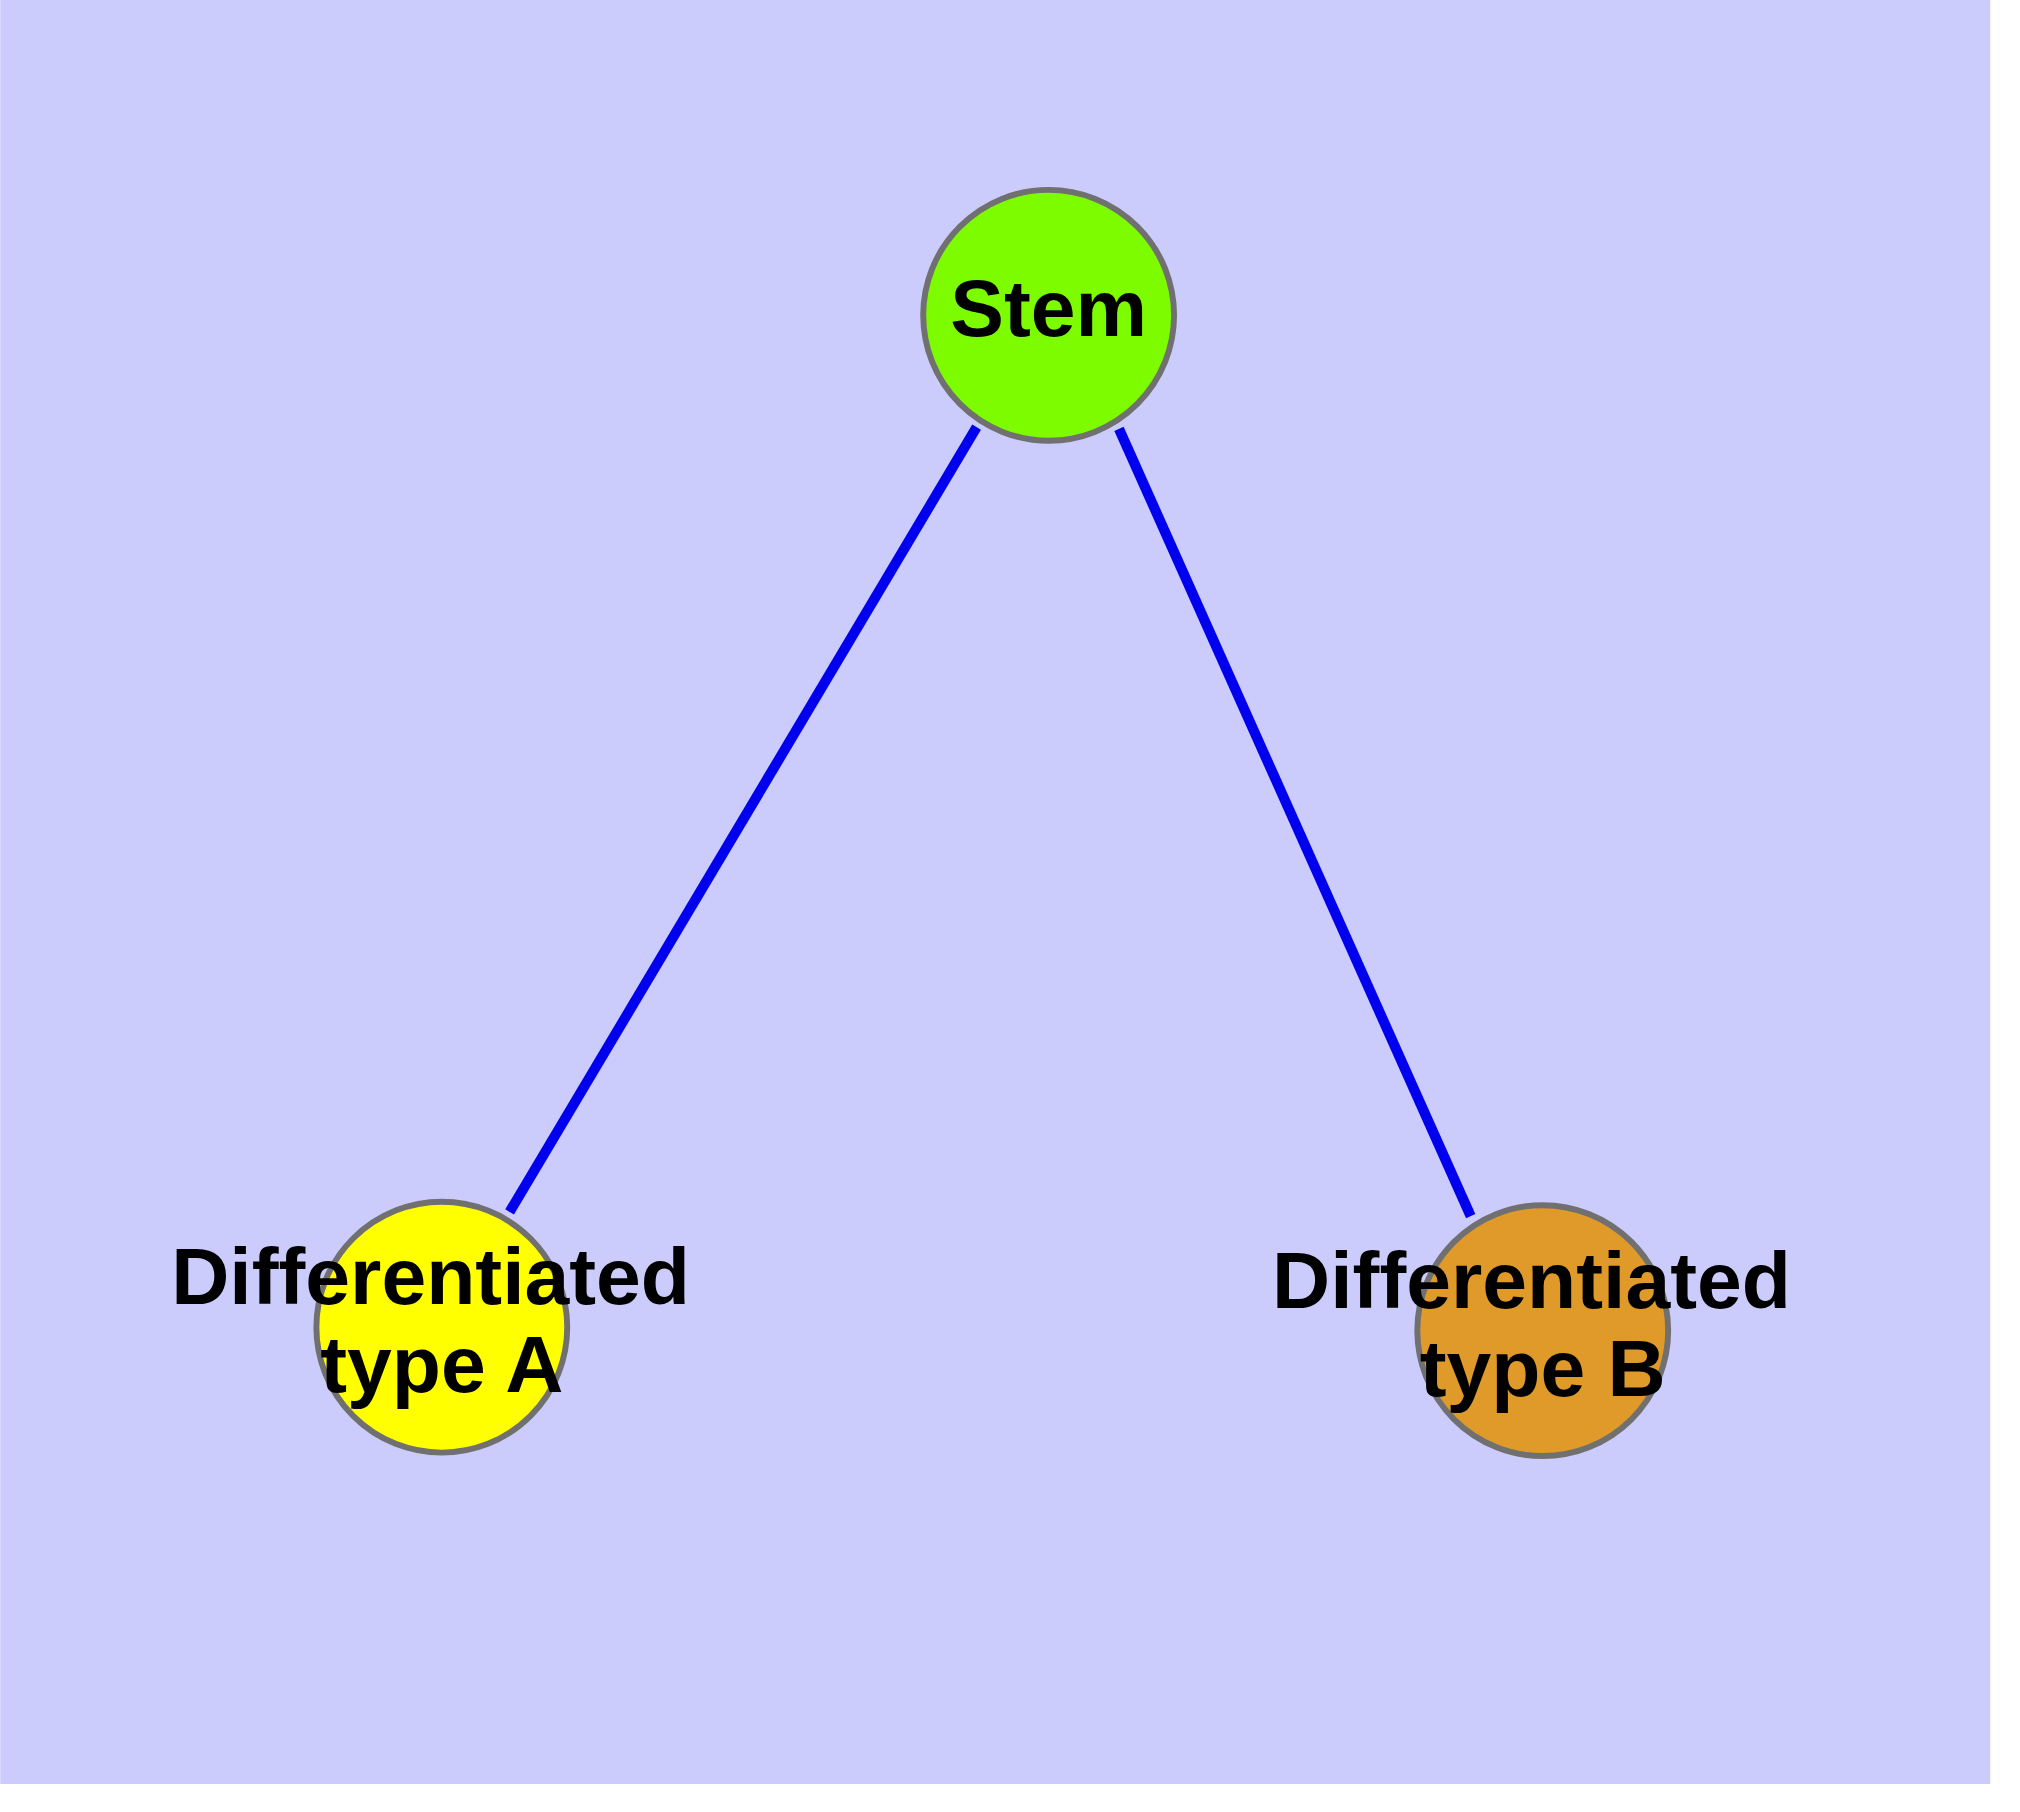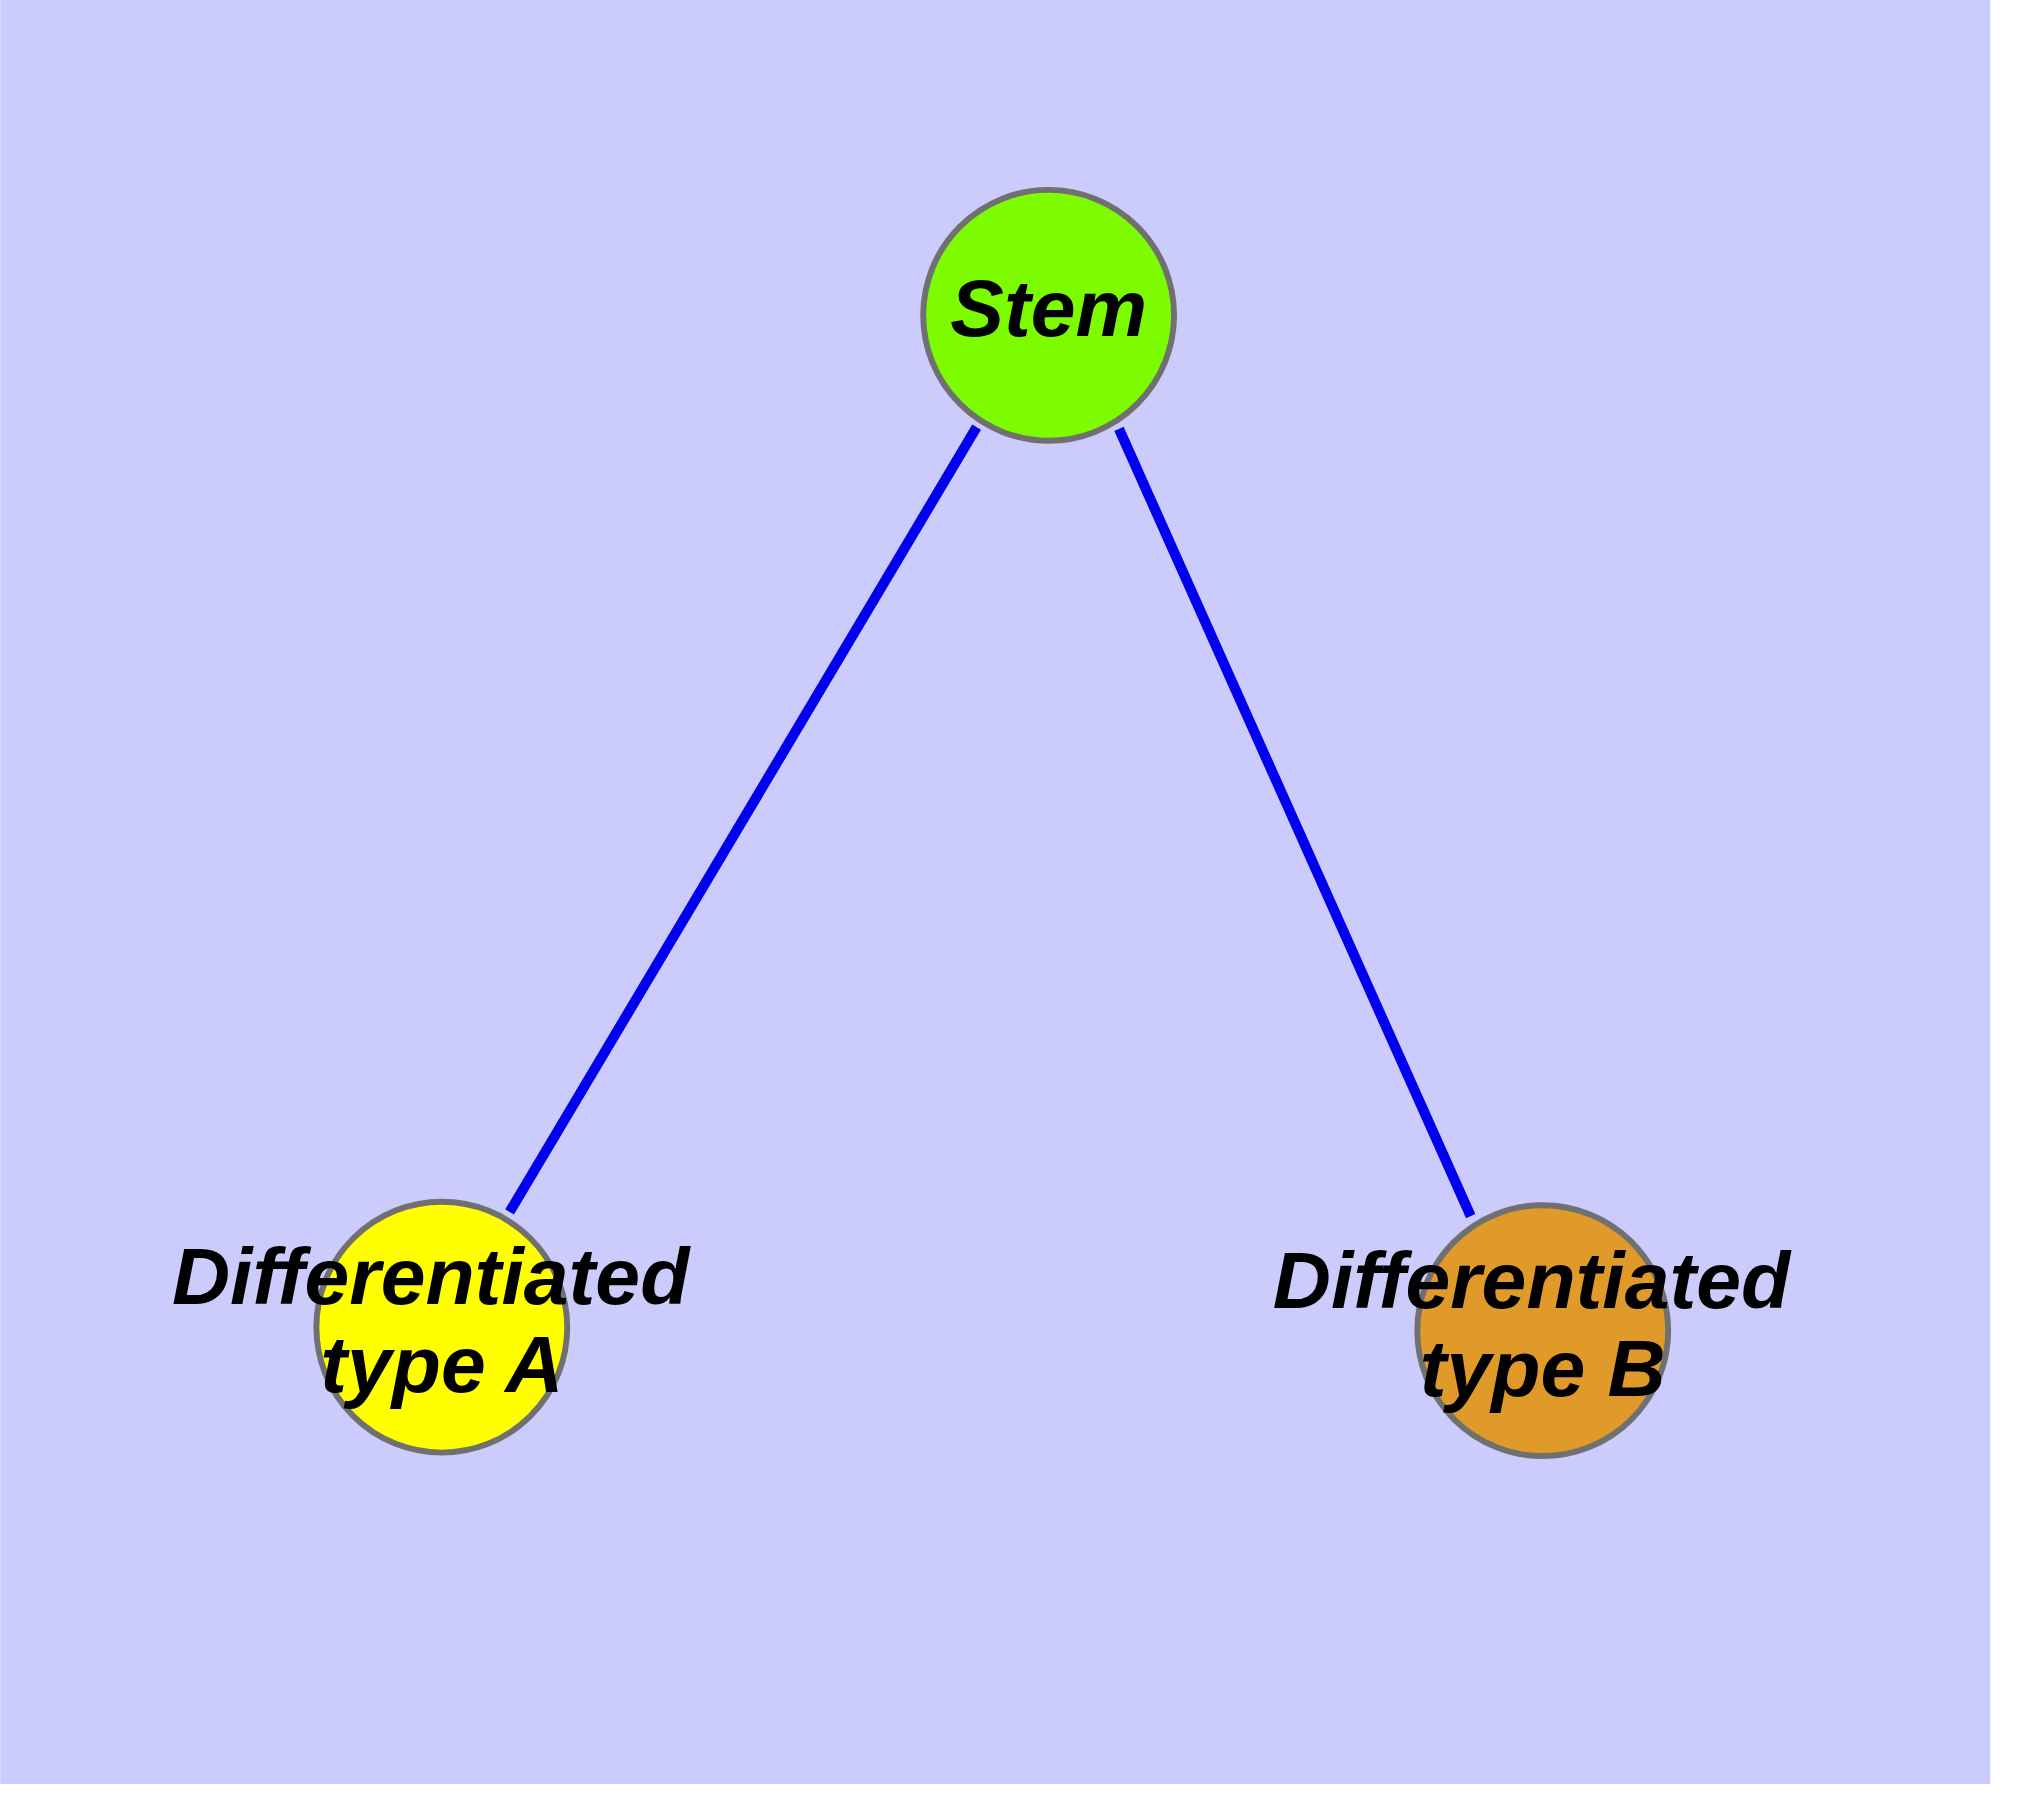--- a/index.html
+++ b/index.html
@@ -10,21 +10,20 @@
   body {
     width: 2021px;
     height: 1812px;
     overflow: hidden;
     font-family: "Liberation Sans", sans-serif;
   }
   #graph-canvas {
     position: relative;
     width: 1763px;
     height: 1812px;
-    font-style: italic;
   }
   #graph-svg {
     position: absolute;
     left: 0;
     top: 0;
     width: 2021px;
     height: 1812px;
     display: block;
   }
   .node-label {

